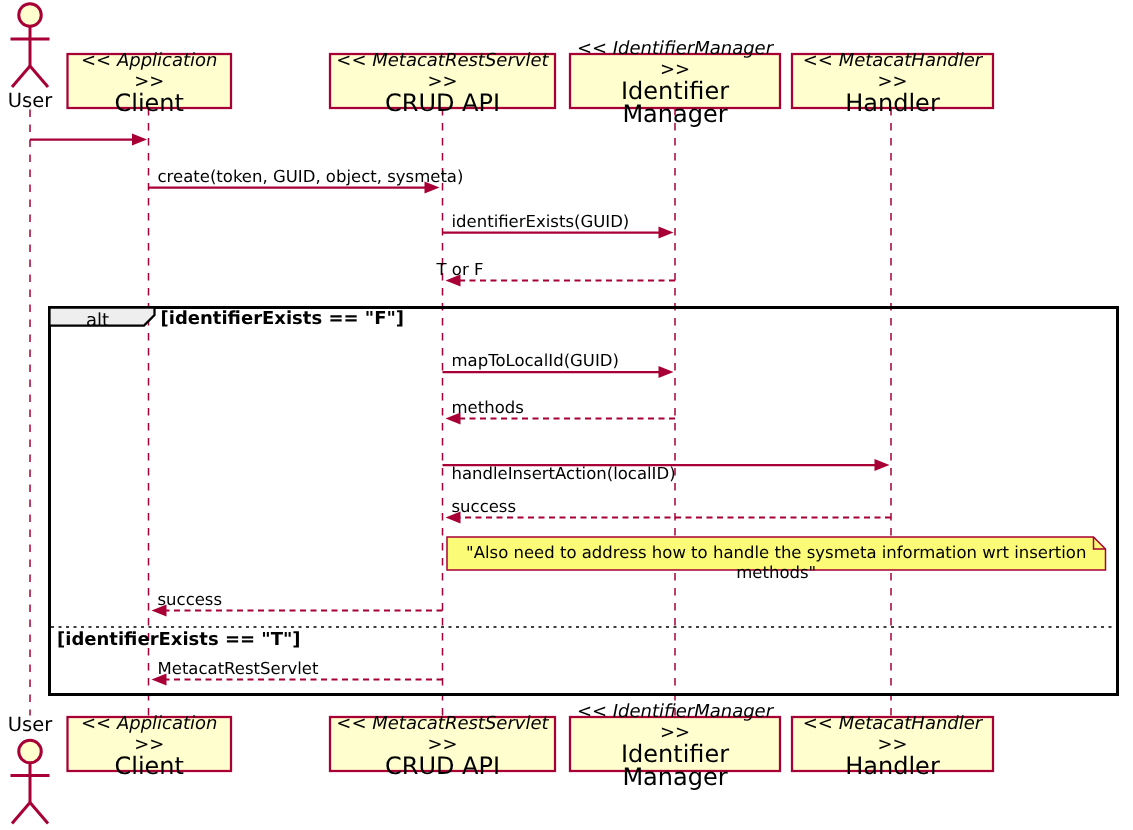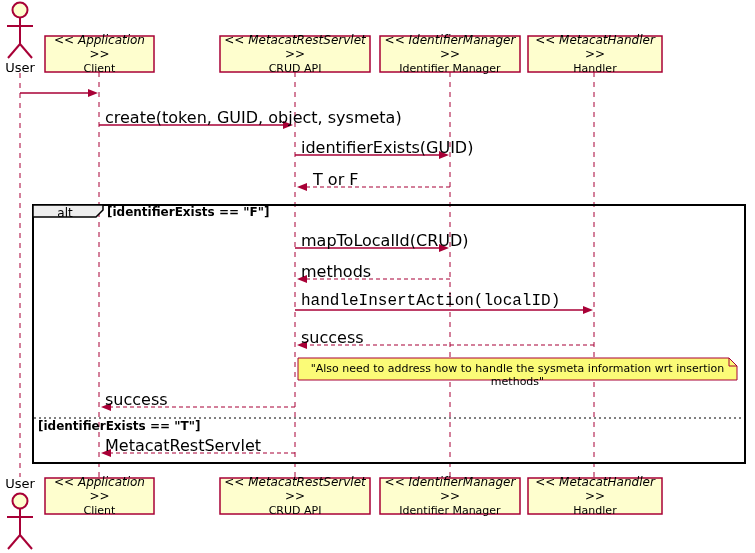--- a/index.html
+++ b/index.html
@@ -17,40 +17,40 @@
     overflow: hidden;
   }
   .layer {
     position: absolute;
     left: 0;
     top: 0;
   }
   .lbl {
     position: absolute;
     color: #000000;
-    font-size: 16px;
+    font-size: 11px;
     line-height: 13px;
     white-space: nowrap;
   }
   .participant-label {
     position: absolute;
     display: flex;
     flex-direction: column;
     align-items: center;
     justify-content: center;
     text-align: center;
     color: #000000;
   }
   .participant-label .stereotype {
     font-style: italic;
     font-size: 12px;
     line-height: 14px;
   }
   .participant-label .pname {
-    font-size: 11px;
+    font-size: 16px;
     line-height: 15px;
   }
   .actor-label {
     position: absolute;
     width: 48px;
     text-align: center;
     font-size: 13px;
     line-height: 13px;
     color: #000000;
   }
@@ -193,24 +193,24 @@
     <span class="stereotype">&lt;&lt; IdentifierManager &gt;&gt;</span>
     <span class="pname">Identifier Manager</span>
   </div>
   <div class="participant-label" style="left:528px; top:478px; width:134px; height:36px;">
     <span class="stereotype">&lt;&lt; MetacatHandler &gt;&gt;</span>
     <span class="pname">Handler</span>
   </div>
 
   <div class="lbl" style="left:105px; top:111px;">create(token, GUID, object, sysmeta)</div>
   <div class="lbl" style="left:301px; top:141px;">identifierExists(GUID)</div>
-  <div class="lbl" style="left:313px; top:173px;">T or F</div>
-  <div class="lbl" style="left:301px; top:234px;">mapToLocalId(CRUD)</div>
+  <div class="lbl" style="left:291px; top:173px;">T or F</div>
+  <div class="lbl" style="left:301px; top:234px;">mapToLocalId(GUID)</div>
   <div class="lbl" style="left:301px; top:265px;">methods</div>
-  <div class="lbl" style="left:301px; top:295px;font-family:Liberation Mono, monospace;">handleInsertAction(localID)</div>
+  <div class="lbl" style="left:301px; top:309px;">handleInsertAction(localID)</div>
   <div class="lbl" style="left:301px; top:331px;">success</div>
   <div class="lbl" style="left:105px; top:393px;">success</div>
   <div class="lbl" style="left:105px; top:439px;">MetacatRestServlet</div>
 
   <div class="operator" style="left:33px; top:206px; width:64px;">alt</div>
   <div class="guard" style="left:107px; top:206px;">[identifierExists == "F"]</div>
   <div class="guard" style="left:38px; top:420px;">[identifierExists == "T"]</div>
 
   <div class="note-text" style="left:298px; top:362px; width:439px;">"Also need to address how to handle the sysmeta information wrt insertion methods"</div>
 

